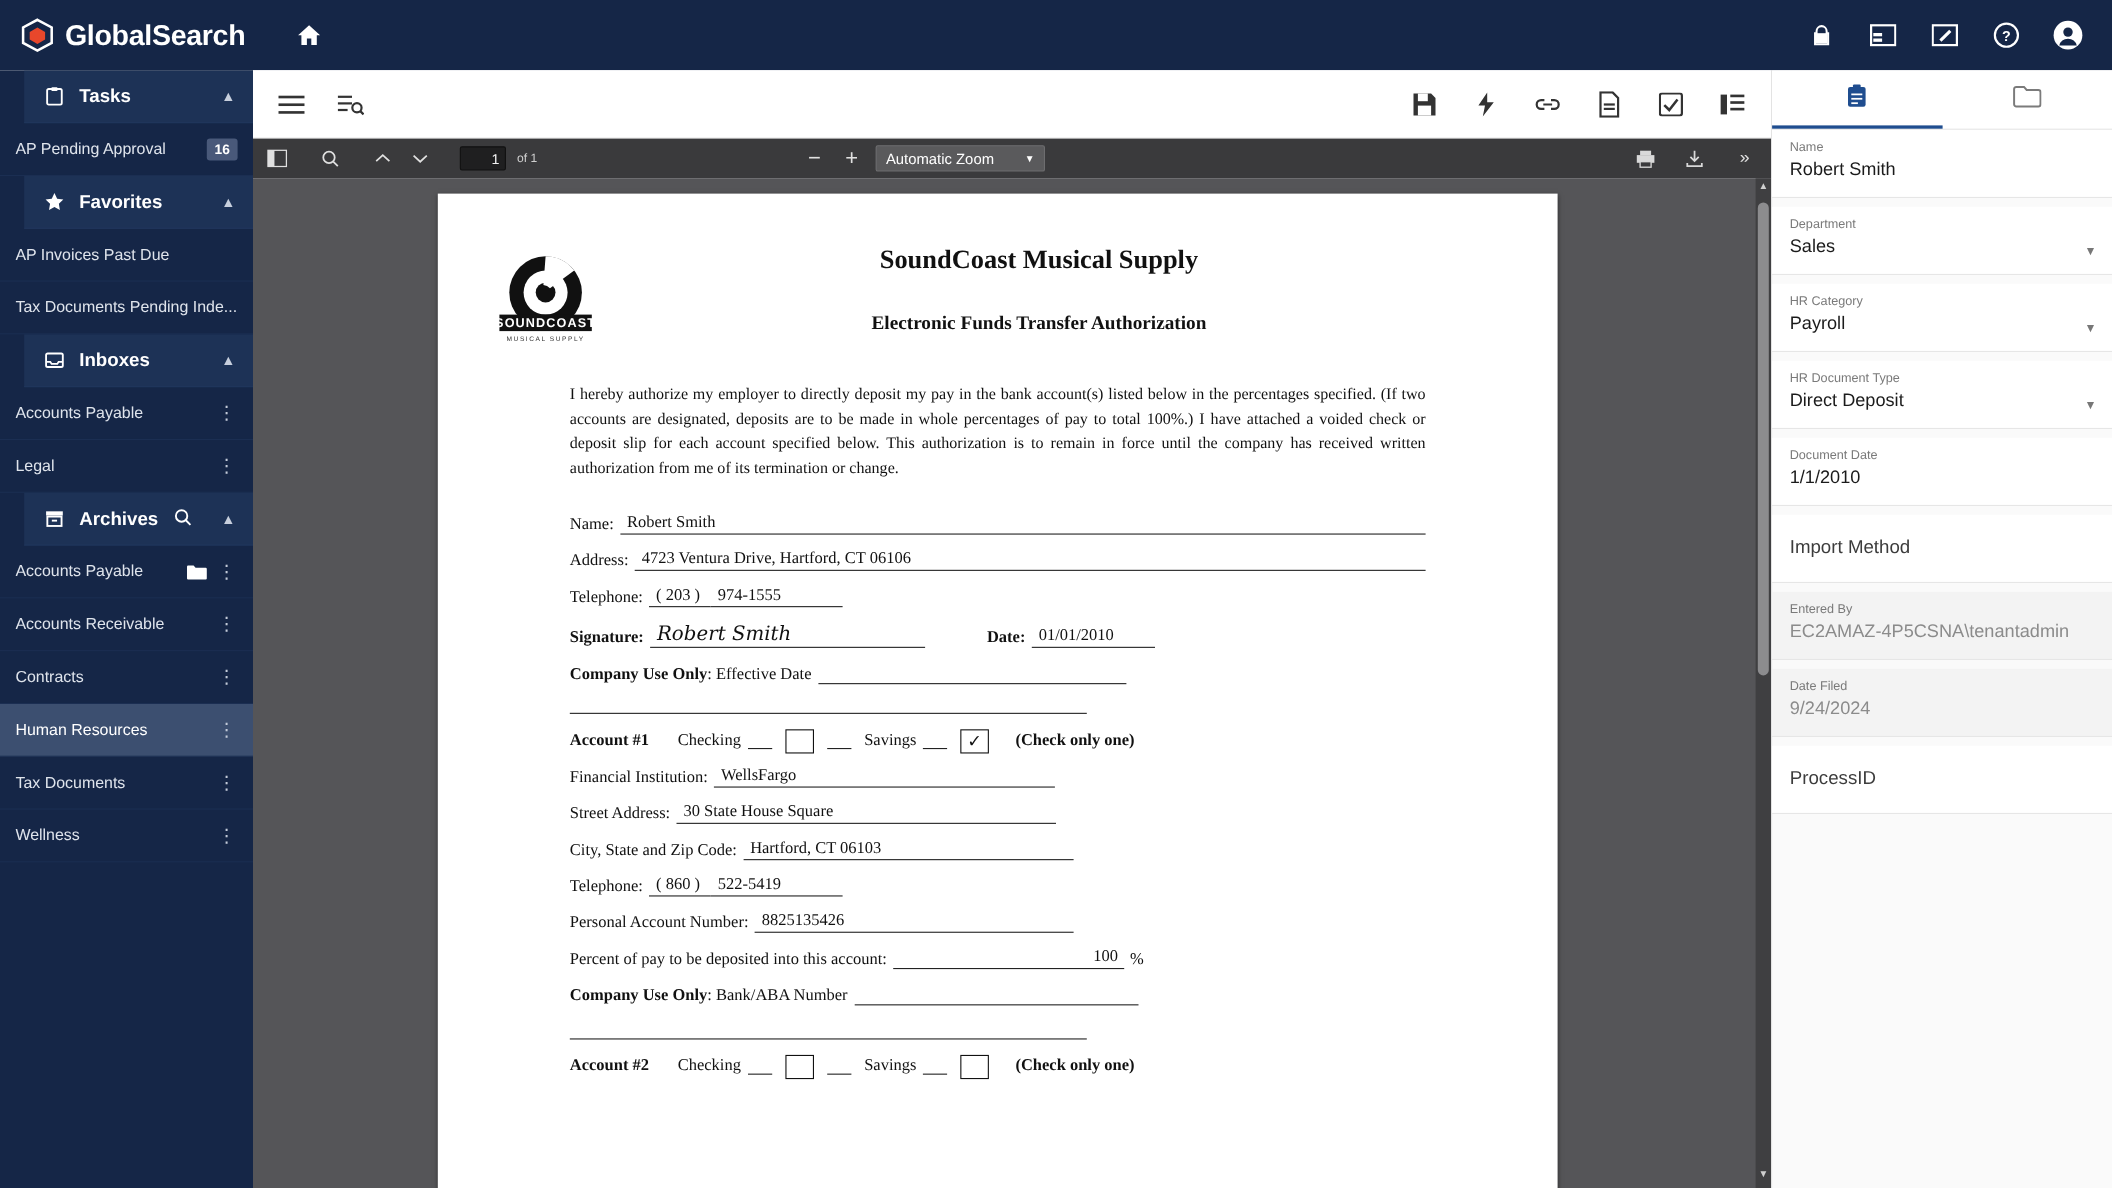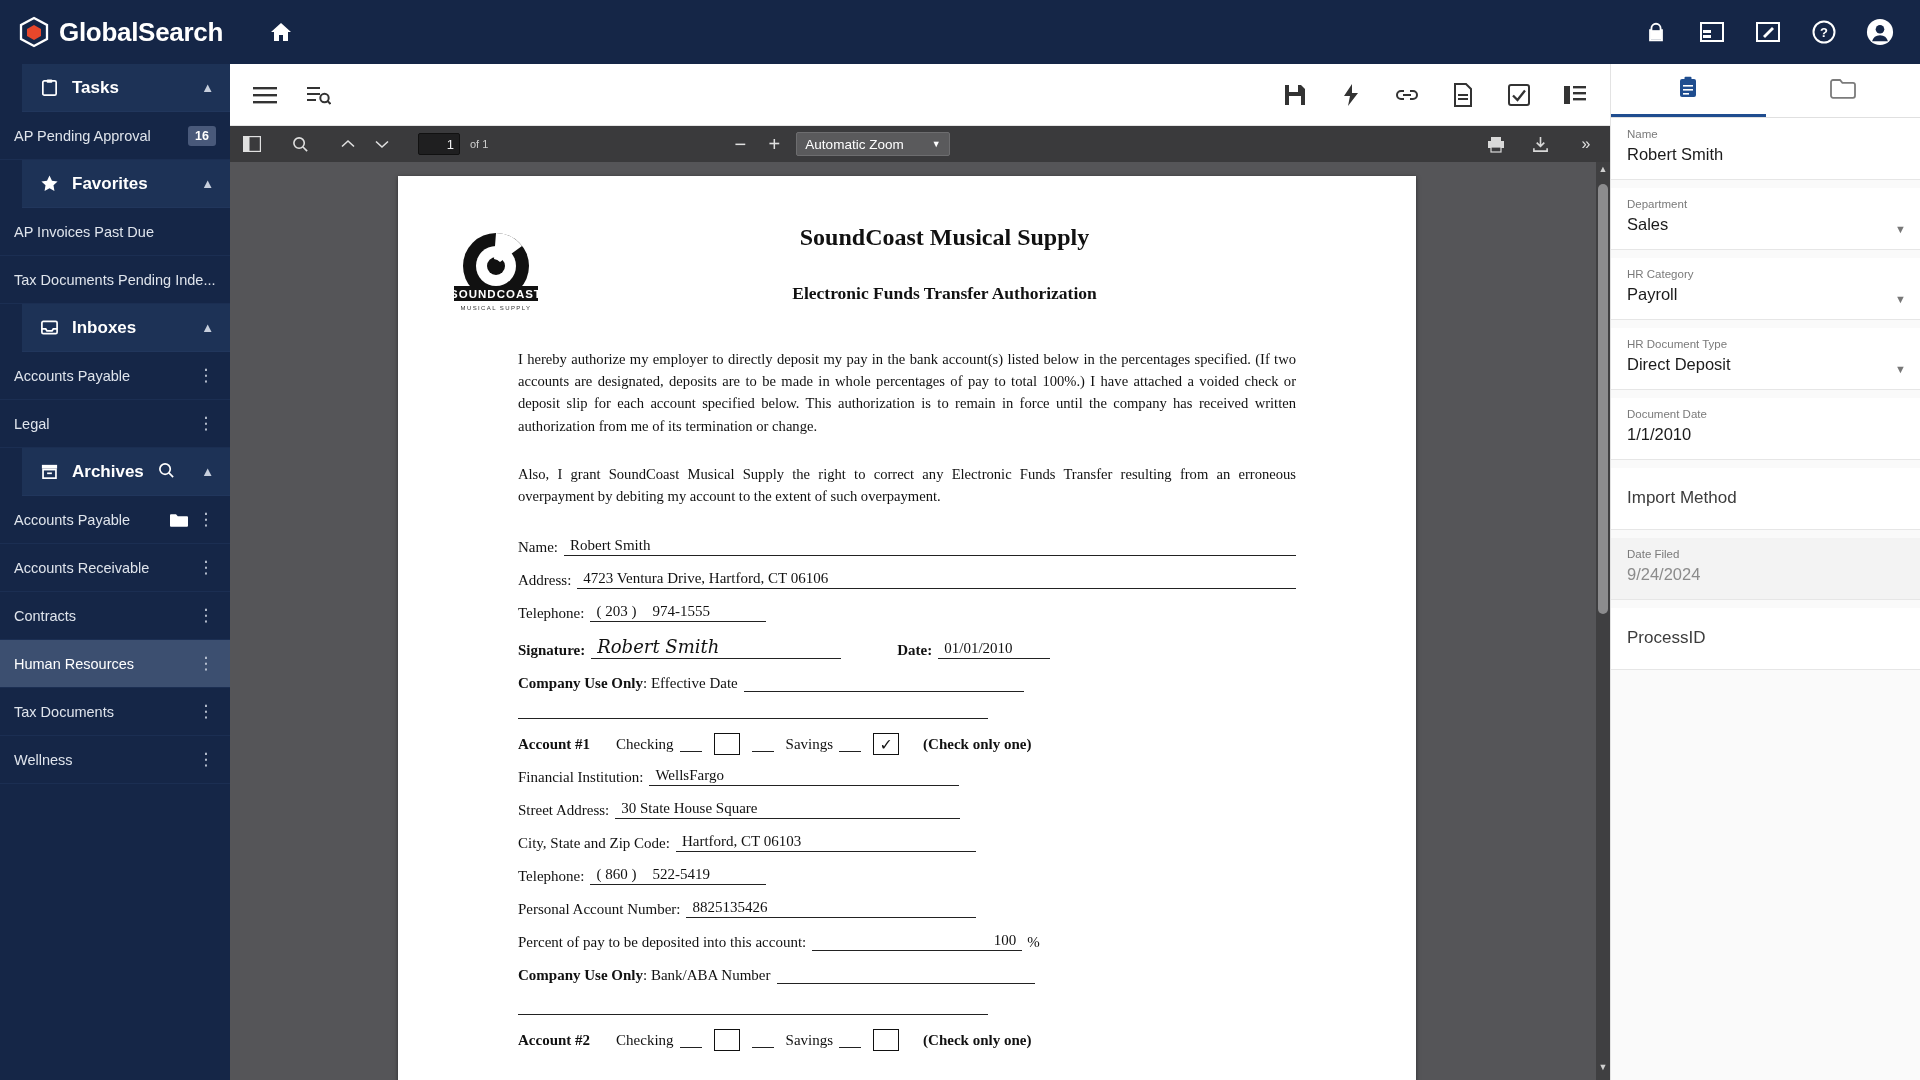--- a/index.html
+++ b/index.html
@@ -412,21 +412,20 @@
               <text x="60" y="80" font-size="6" font-family="Liberation Sans" fill="#333" text-anchor="middle" letter-spacing="1.4">MUSICAL SUPPLY</text>
             </svg>
           </div>
           <div class="titles">
             <div class="doc-title">SoundCoast Musical Supply</div>
             <div class="doc-sub">Electronic Funds Transfer Authorization</div>
           </div>
         </div>
 
         <div class="body-p">I hereby authorize my employer to directly deposit my pay in the bank account(s) listed below in the percentages specified.  (If two accounts are designated, deposits are to be made in whole percentages of pay to total 100%.)  I have attached a voided check or deposit slip for each account specified below.  This authorization is to remain in force until the company has received written authorization from me of its termination or change.</div>
-        <div class="body-p">Also, I grant SoundCoast Musical Supply the right to correct any Electronic Funds Transfer resulting from an erroneous overpayment by debiting my account to the extent of such overpayment.</div>
 
         <div class="fields">
           <div class="frow">
             <span class="flabel-n">Name:</span>
             <span class="fline">Robert Smith</span>
           </div>
           <div class="frow">
             <span class="flabel-n">Address:</span>
             <span class="fline">4723 Ventura Drive, Hartford, CT 06106</span>
           </div>
@@ -567,20 +566,24 @@
 
       <div class="field-card">
         <div class="field-label">Document Date</div>
         <div class="field-value">1/1/2010</div>
       </div>
 
       <div class="field-card">
         <div class="field-placeholder">Import Method</div>
       </div>
 
+      <div class="field-card disabled">
+        <div class="field-label">Entered By</div>
+        <div class="field-value dim">EC2AMAZ-4P5CSNA\tenantadmin</div>
+      </div>
 
       <div class="field-card disabled">
         <div class="field-label">Date Filed</div>
         <div class="field-value dim">9/24/2024</div>
       </div>
 
       <div class="field-card">
         <div class="field-placeholder">ProcessID</div>
       </div>
     </div>

